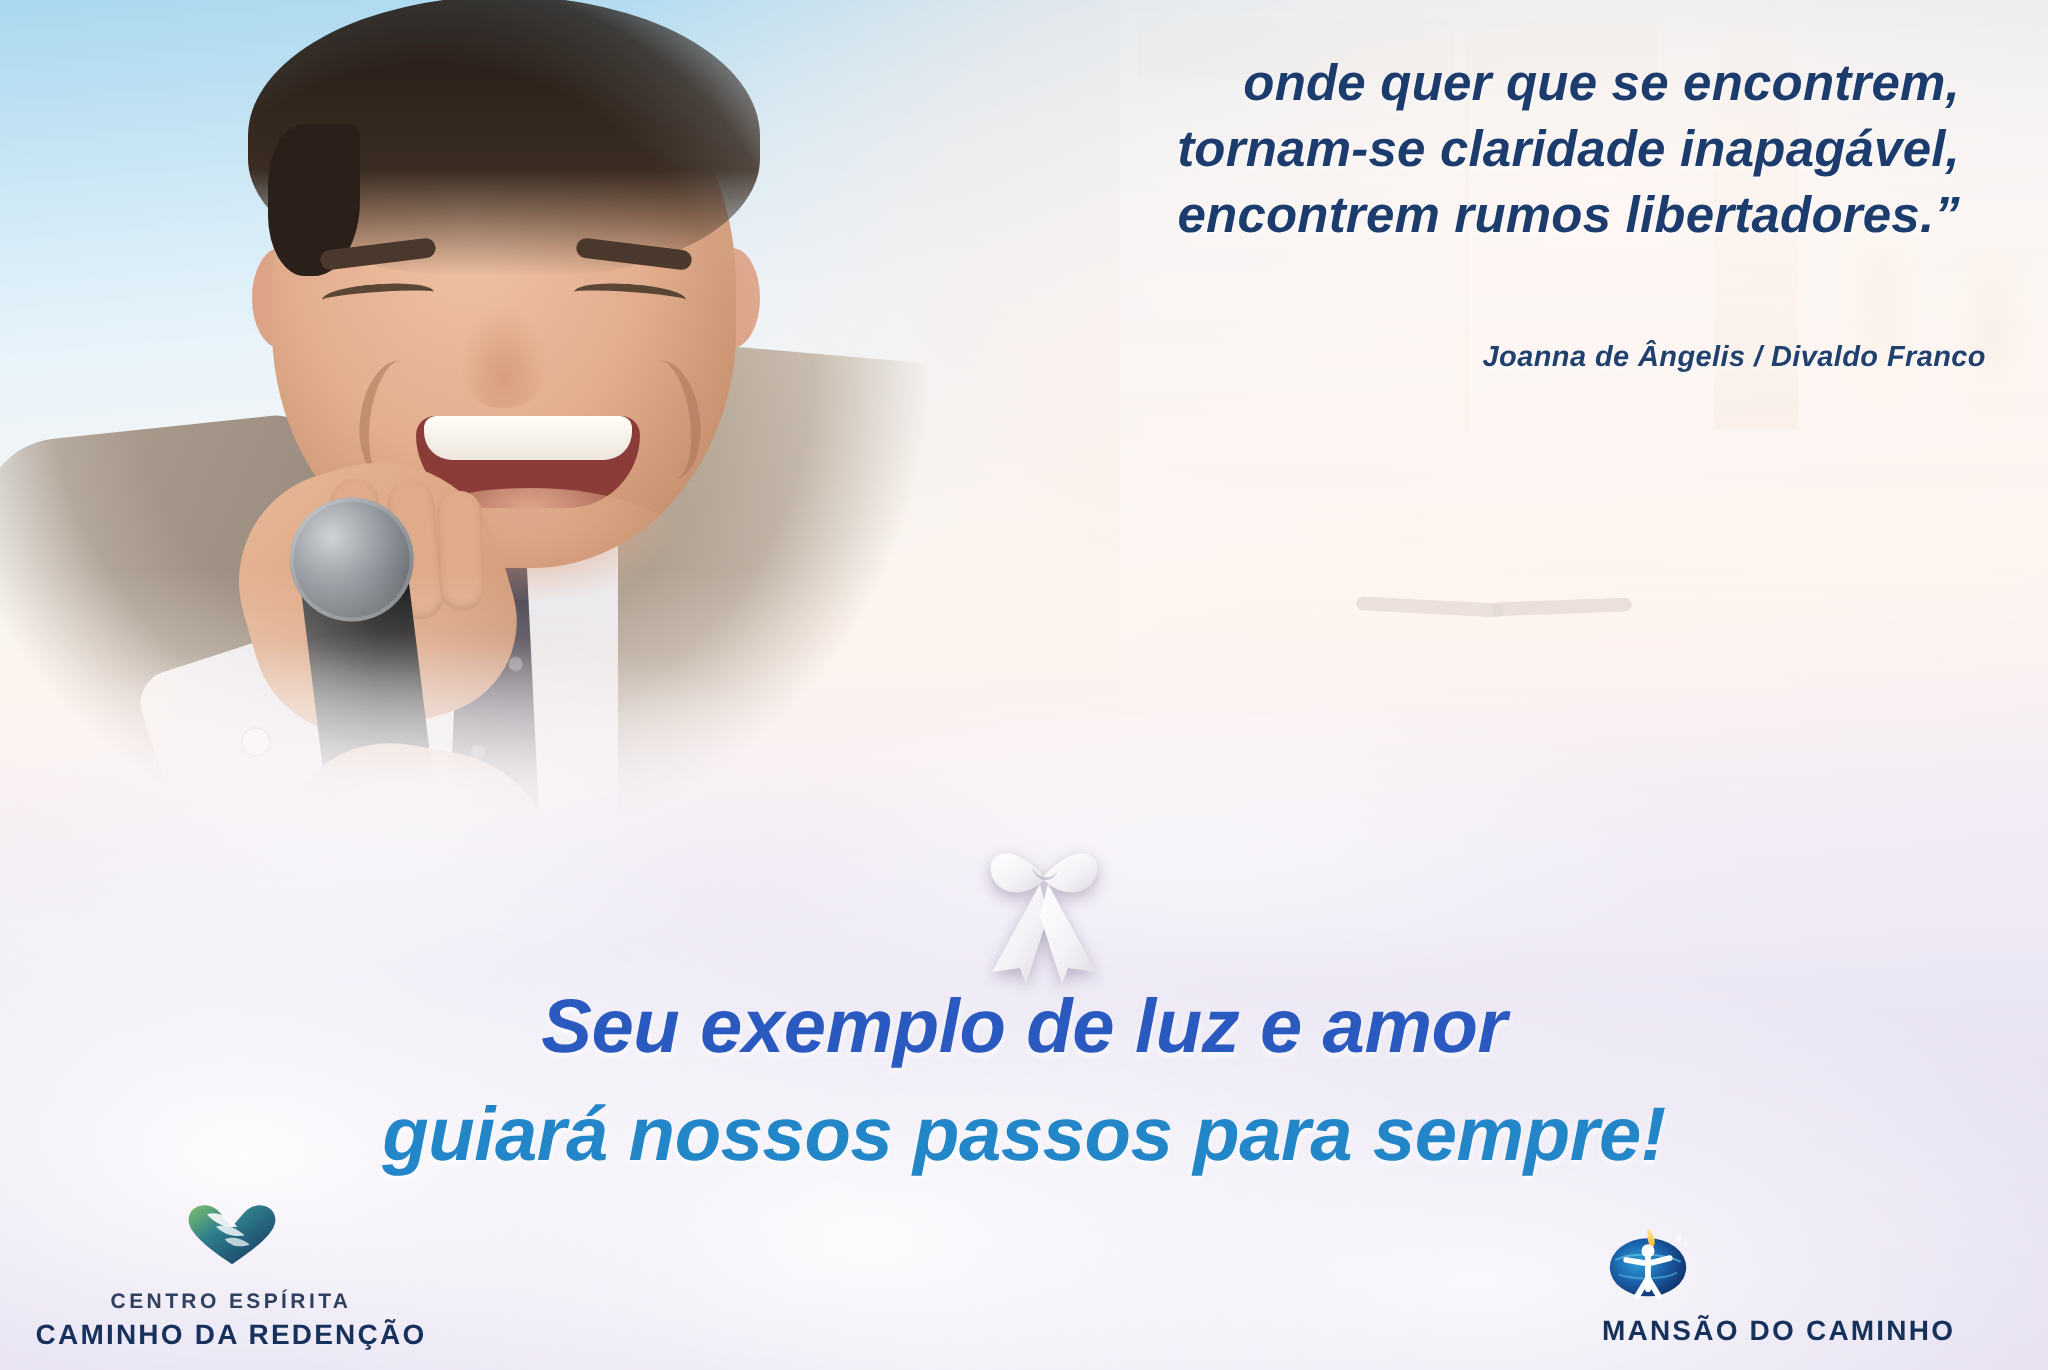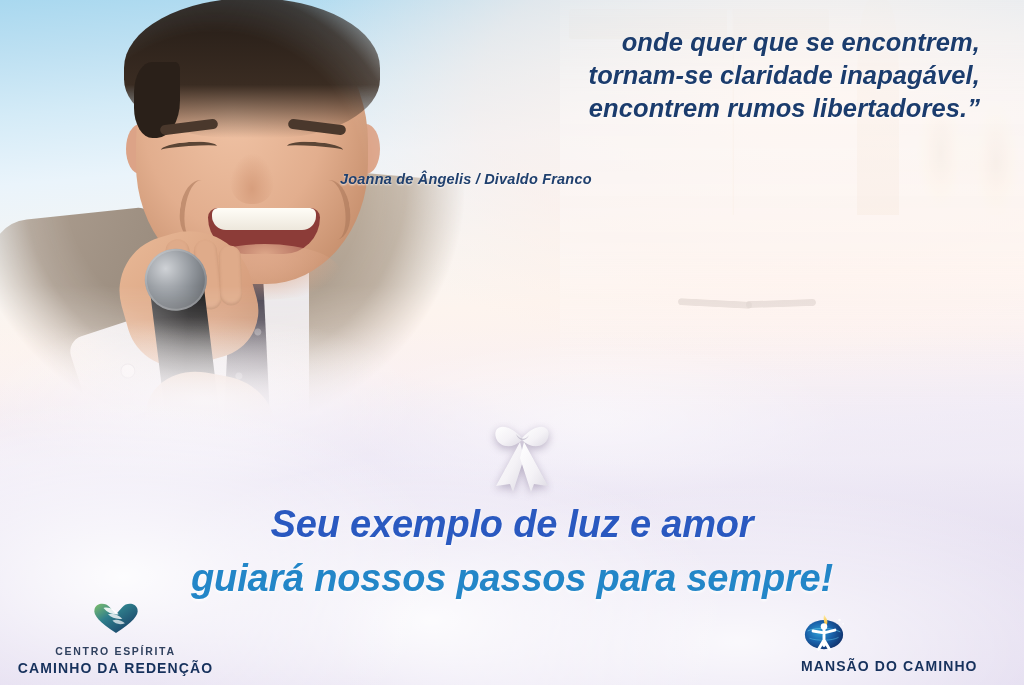--- a/index.html
+++ b/index.html
@@ -149,34 +149,34 @@
     background:
       radial-gradient(ellipse 30% 60% at 20% 50%, rgba(255,255,255,.75) 0%, rgba(255,255,255,0) 70%),
       radial-gradient(ellipse 34% 55% at 58% 60%, rgba(255,255,255,.6) 0%, rgba(255,255,255,0) 72%); }
 
   
   .quote { position:absolute; right:44px; top:26px; width:640px; text-align:right;
     color:#1b3c6d; font-style:italic; font-weight:bold; font-size:25.5px;
     line-height:33px; letter-spacing:.1px;
     text-shadow:0 1px 2px rgba(255,255,255,.85); }
   .quote .ql { display:block; white-space:nowrap; }
-  .quote-attrib { position:absolute; right:44px; top:171px; width:640px; 
+  .quote-attrib { position:absolute; right:31px; top:171px; width:640px; text-align:right;
     color:#20406e; font-style:italic; font-weight:bold; font-size:14.5px;
     letter-spacing:.2px; text-shadow:0 1px 2px rgba(255,255,255,.8); }
 
   
   .ribbon { position:absolute; left:486px; top:414px; width:72px; height:78px;
     filter:drop-shadow(0 3px 4px rgba(120,105,140,.45)); }
 
   
   .headline { position:absolute; left:0; right:0; top:488px; text-align:center; }
   .headline .hl { display:block; font-style:italic; font-weight:bold;
     letter-spacing:-.2px; text-shadow:0 2px 3px rgba(255,255,255,.8); }
   .headline .hl1 { font-size:41px; line-height:42px; color:#2c3da0; }
-  .headline .hl2 { font-size:38px; line-height:40px; color:#2a59c0; margin-top:16px; }
+  .headline .hl2 { font-size:38px; line-height:40px; color:#2a59c0; margin-top:6px; }
   .headline .hl3 { font-size:38px; line-height:40px; color:#2386c8; margin-top:14px; }
 
   
   .logo-left { position:absolute; left:8px; bottom:8px; width:215px; text-align:center; }
   .logo-right { position:absolute; right:8px; bottom:10px; width:215px; text-align:left; }
   .logo-left .mark, .logo-right .mark { display:block; margin:0 auto 2px; }
   .logo-left .l1 { font-size:10.5px; font-weight:bold; letter-spacing:1.7px;
     color:#30415f; }
   .logo-left .l2 { font-size:14px; font-weight:bold; letter-spacing:1.1px;
     color:#16315c; margin-top:1px; }

